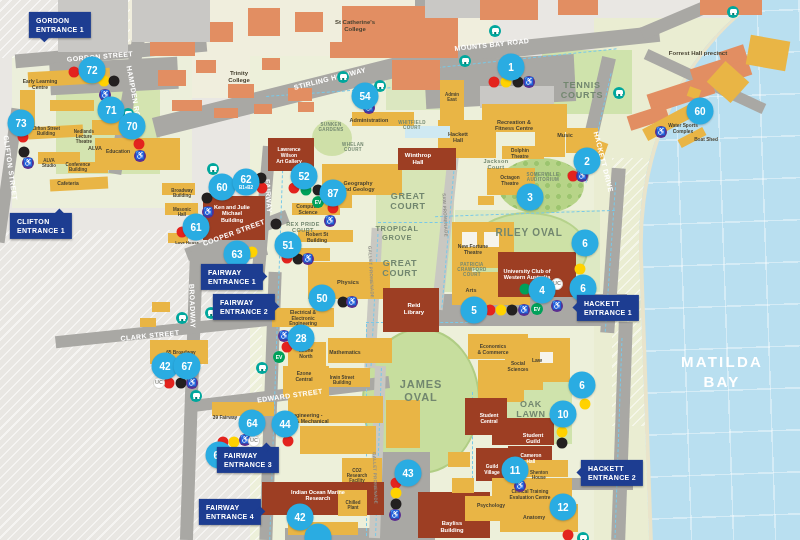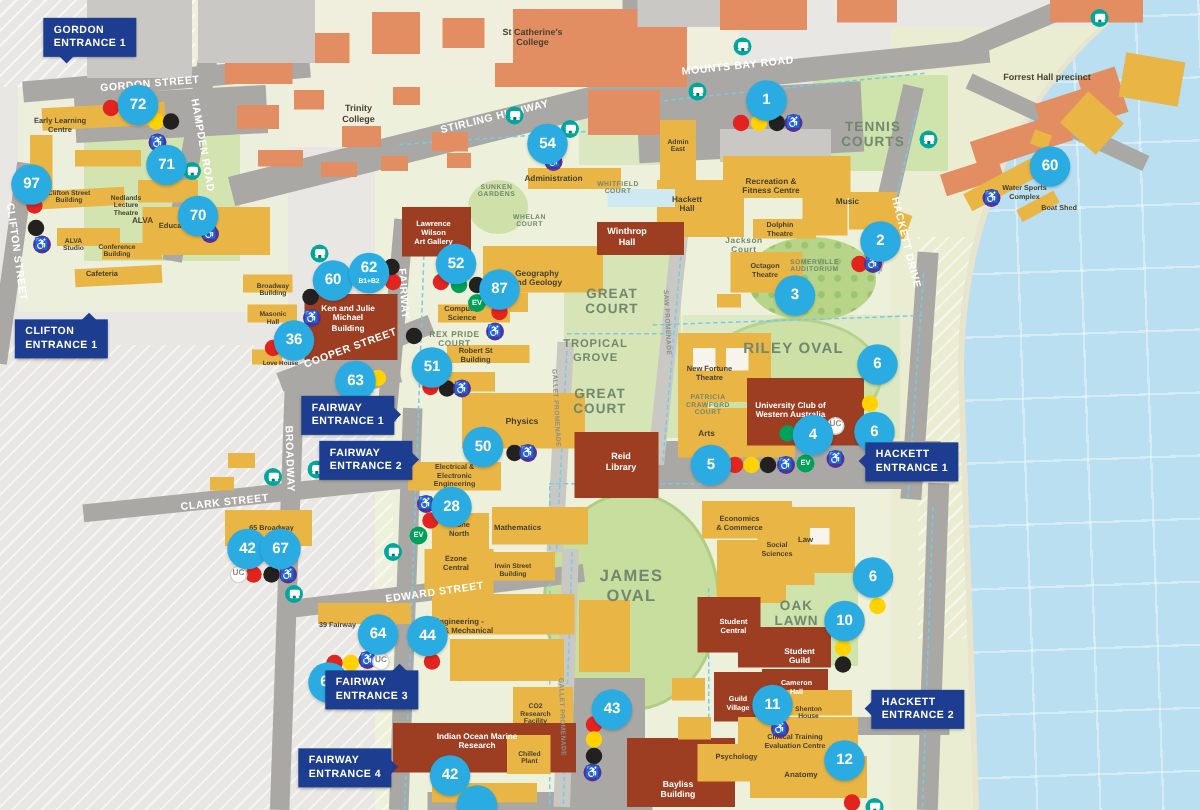--- a/index.html
+++ b/index.html
@@ -30,20 +30,24 @@
          display:flex;align-items:center;justify-content:center;font-size:8px;line-height:1;z-index:15;}
   .badge.ev{font-size:5px;font-weight:bold;}
   .badge.uc{background:#fff;color:#8b8b85;font-size:5.5px;font-weight:bold;border:1px solid #d5d4cf;}
   .busb{width:7px;height:6px;background:#fff;border-radius:1.5px;border-bottom:2px dotted #00786e;}
   .bay{z-index:40;color:#fff;font-weight:bold;font-size:15px;letter-spacing:.15em;line-height:1.35;}
 </style>
 </head>
 <body>
 
 <div id="stage">
+  <div class="lbl bay" style="left:722px;top:372px">
+    <div>MATILDA</div>
+    <div>BAY</div>
+  </div>
 <div class="sh" style="left: 128px; top: 0px; width: 365px; height: 98px; background: rgb(240, 238, 221);"></div>
     <div class="sh" style="left: 12px; top: 56px; width: 180px; height: 152px; background: rgb(236, 239, 219);"></div>
     <div class="sh" style="left: 250px; top: 56px; width: 362px; height: 484px; background: rgb(237, 240, 218);"></div>
     <div class="sh" style="left: 594px; top: 18px; width: 206px; height: 522px; background: rgb(234, 237, 210);"></div>
     <div class="sh" style="left: 56px; top: 90px; width: 104px; height: 84px; background: rgb(212, 228, 176);"></div>
     <div class="sh" style="left: 542px; top: 50px; width: 90px; height: 64px; background: rgb(207, 227, 172);"></div>
     <div class="sh" style="left: 386px; top: 60px; width: 70px; height: 50px; background: rgb(219, 231, 192);"></div>
     <div class="sh" style="left: 376px; top: 170px; width: 78px; height: 122px; background: rgb(215, 229, 182);"></div>
     <div class="sh" style="left: 455px; top: 210px; width: 145px; height: 82px; background: rgb(221, 233, 196);"></div>
     <div class="sh" style="left: 492px; top: 380px; width: 80px; height: 64px; background: rgb(207, 227, 172);"></div>
@@ -438,21 +442,21 @@
     <div class="circ" style="left: 304px; top: 176px;">
       <span>52</span>
     </div>
     <div class="circ" style="left: 333px; top: 193px;">
       <span>87</span>
     </div>
     <div class="circ" style="left: 222px; top: 187px;">
       <span>60</span>
     </div>
     <div class="circ" style="left: 196px; top: 227px;">
-      <span>36</span>
+      <span>61</span>
     </div>
     <div class="circ" style="left: 246px; top: 182px;">
       <span>62</span>
       <span class="sub">B1+B2</span>
     </div>
     <div class="circ" style="left: 237px; top: 254px;">
       <span>63</span>
     </div>
     <div class="circ" style="left: 288px; top: 245px;">
       <span>51</span>
@@ -483,25 +487,25 @@
     </div>
     <div class="circ" style="left: 408px; top: 473px;">
       <span>43</span>
     </div>
     <div class="circ" style="left: 92px; top: 70px;">
       <span>72</span>
     </div>
     <div class="circ" style="left: 111px; top: 110px;">
       <span>71</span>
     </div>
-    <div class="circ" style="left: 132px; top: 144px; text-align: right;">
+    <div class="circ" style="left: 132px; top: 126px; text-align: right;">
       <span>70</span>
     </div>
     <div class="circ" style="left: 21px; top: 123px;">
-      <span>97</span>
+      <span>73</span>
     </div>
     <div class="circ" style="left: 700px; top: 111px;">
       <span>60</span>
     </div>
     <div class="circ" style="left: 318px; top: 537px;">
       <span></span>
     </div>
   </div>
 
 </body></html>

